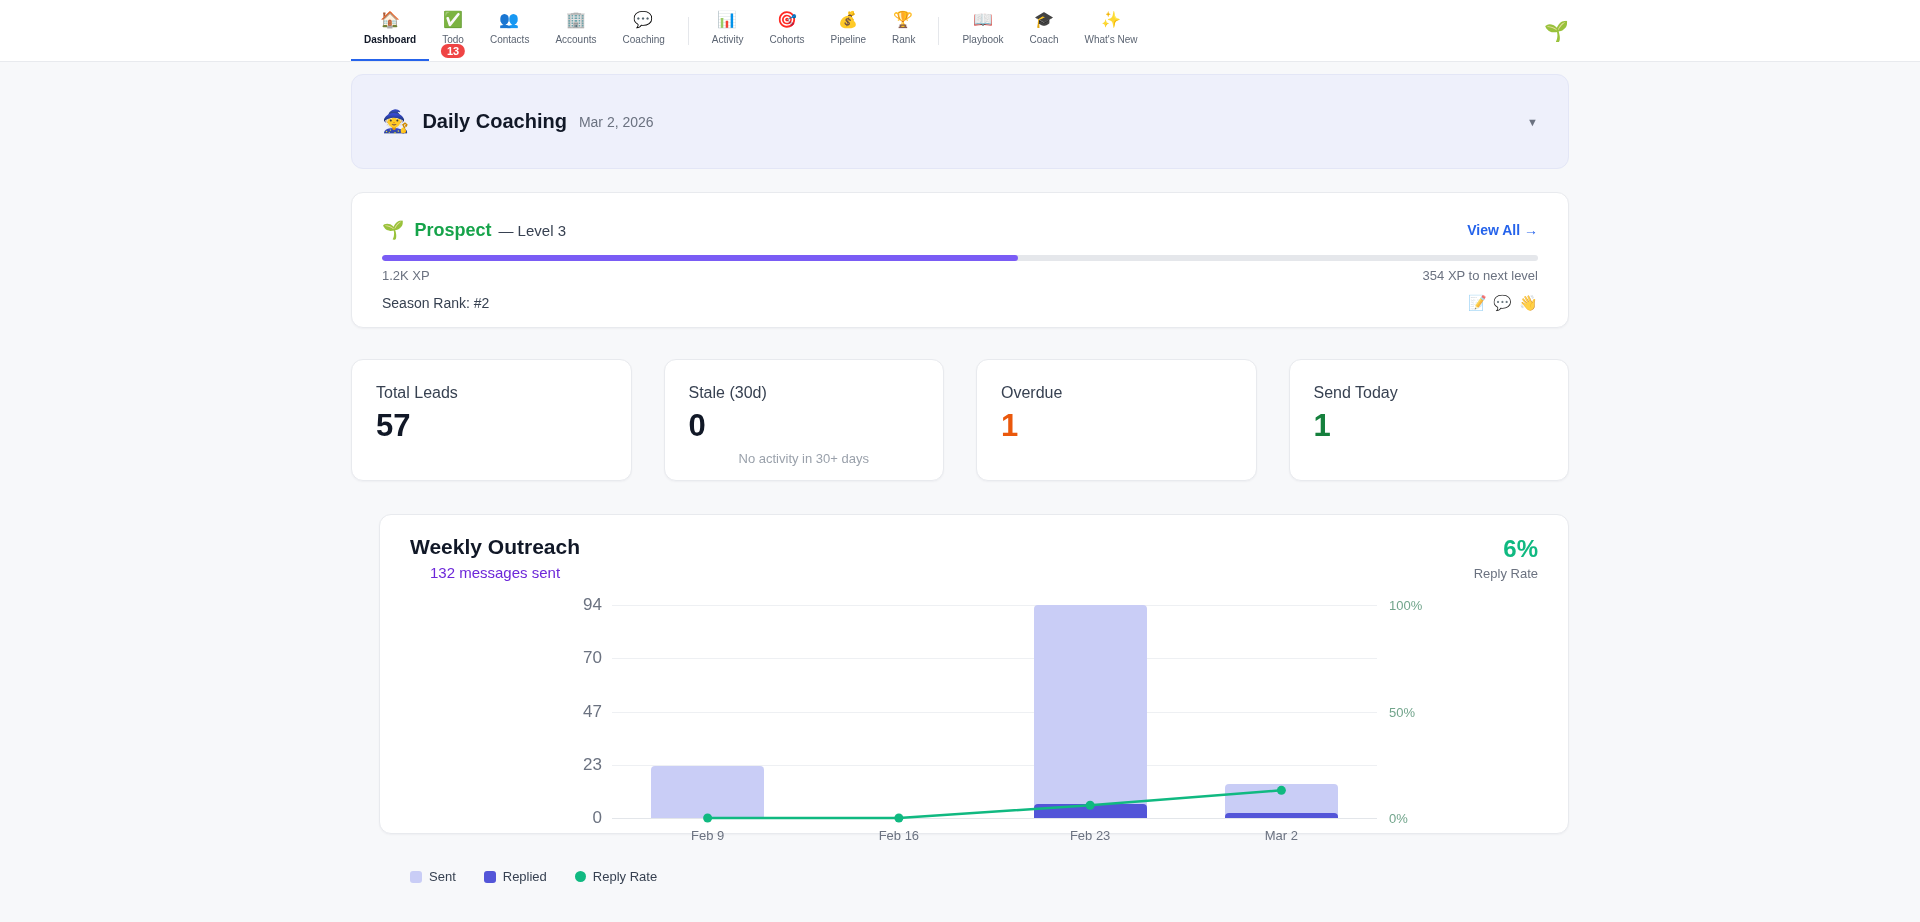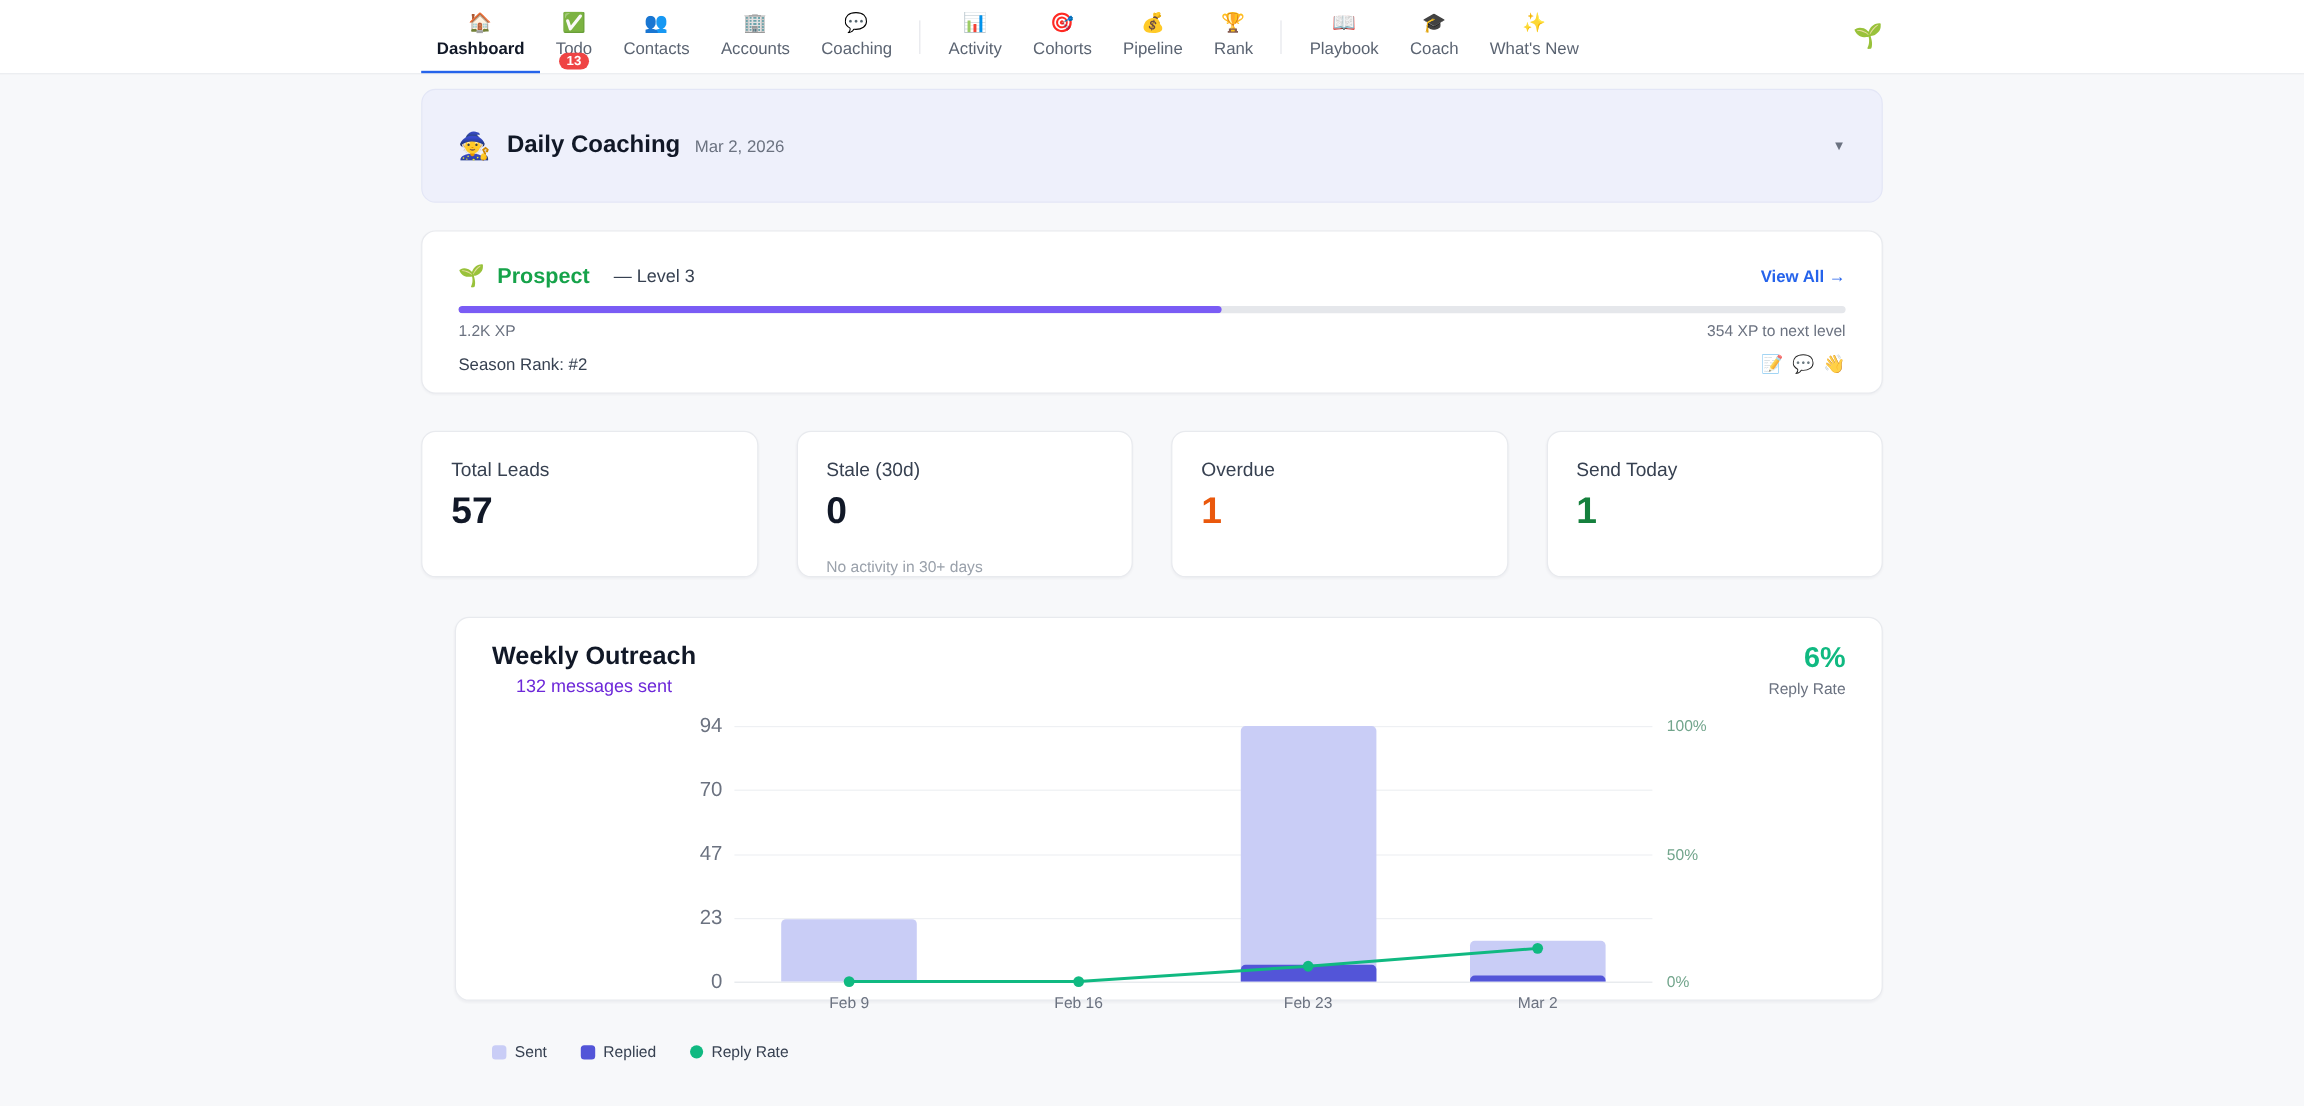--- a/index.html
+++ b/index.html
@@ -19,21 +19,21 @@
     display: flex; align-items: stretch;
   }
   .nav-item {
     position: relative;
     display: flex; flex-direction: column; align-items: center;
     padding: 11px 13px 0 13px;
     cursor: pointer; color: #5b6472;
     border-bottom: 2px solid transparent;
   }
   .nav-item .nav-icon { font-size: 16px; line-height: 18px; }
-  .nav-item .nav-label { font-size: 14px; line-height: 16px; margin-top: 3px; white-space: nowrap; }
+  .nav-item .nav-label { font-size: 10px; line-height: 16px; margin-top: 3px; white-space: nowrap; }
   .nav-item.active { color: #111827; font-weight: 700; border-bottom: 2px solid #2563eb; }
   .nav-badge {
     position: absolute; bottom: 1px; left: 50%; transform: translateX(-50%);
     background: #ef4444; color: #fff; font-size: 11px; font-weight: 700;
     line-height: 14px; padding: 0 6px; border-radius: 999px;
   }
   .nav-divider { width: 1px; height: 28px; background: #e5e7eb; align-self: center; margin: 0 10px; }
   .nav-profile { margin-left: auto; align-self: center; font-size: 20px; cursor: pointer; }
 
   
@@ -52,36 +52,36 @@
   .coaching-icon { font-size: 22px; }
   .coaching-title { font-size: 20px; font-weight: 700; margin-left: 13px; }
   .coaching-date { font-size: 14px; color: #6b7280; margin-left: 12px; }
   .coaching-chevron { margin-left: auto; font-size: 11px; color: #6b7280; cursor: pointer; }
 
   
   .level-card { padding: 26px 30px; margin-bottom: 31px; height: 136px; }
   .level-head { display: flex; align-items: center; }
   .level-icon { font-size: 18px; }
   .level-title { font-size: 18px; font-weight: 700; margin-left: 10px; }
-  .level-sub { font-size: 15px; color: #374151; margin-left: 20px; }
+  .level-sub { font-size: 15px; color: #374151; margin-left: 7px; }
   .view-all { margin-left: auto; font-size: 14px; color: #2563eb; font-weight: 600; text-decoration: none; cursor: pointer; }
   .xp-track { margin-top: 14px; height: 6px; background: #e5e7eb; border-radius: 3px; overflow: hidden; }
   .xp-fill { height: 100%; border-radius: 3px; }
   .xp-row { display: flex; justify-content: space-between; margin-top: 7px; font-size: 13px; color: #6b7280; }
   .rank-row { display: flex; align-items: center; margin-top: 11px; }
   .rank-label { font-size: 14px; color: #374151; }
   .rank-actions { margin-left: auto; display: flex; gap: 7px; }
   .rank-actions span { font-size: 15px; opacity: .85; cursor: pointer; }
 
   
   .stats-row { display: grid; grid-template-columns: repeat(4, 1fr); gap: 32px; margin-bottom: 33px; }
   .stat-card { padding: 24px 24px; height: 122px; }
   .stat-label { font-size: 16px; color: #374151; }
   .stat-value { font-size: 31px; font-weight: 700; margin-top: 8px; line-height: 1; }
-  .stat-caption { font-size: 13px; color: #9aa1ab; margin-top: 24px; }
+  .stat-caption { font-size: 13px; color: #9aa1ab; margin-top: 10px; text-align: center; }
 
   
   .chart-card { padding: 20px 30px; height: 320px; margin-left: 28px; }
   .chart-head { display: flex; }
   .chart-title { font-size: 21px; font-weight: 700; }
   .chart-subtitle { font-size: 15px; color: #6d28d9; margin-top: 5px; text-align: center; }
   .chart-head-right { margin-left: auto; text-align: right; }
   .reply-rate-value { font-size: 24px; font-weight: 700; }
   .reply-rate-label { font-size: 13px; color: #6b7280; margin-top: 3px; }
 

